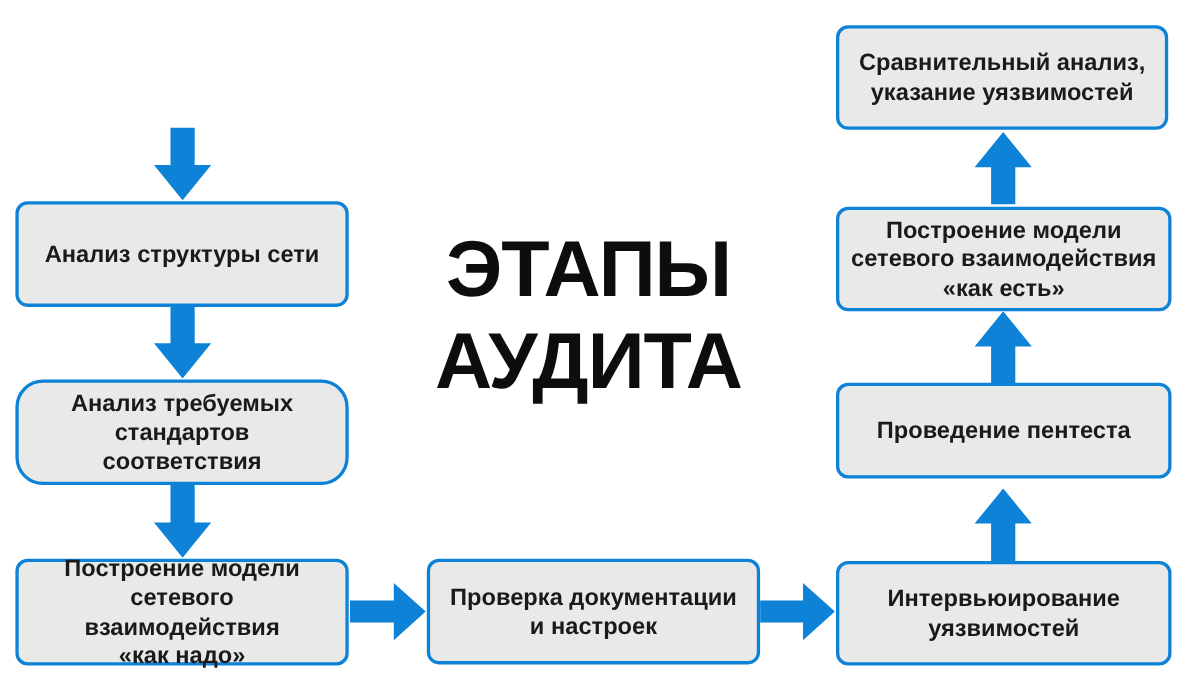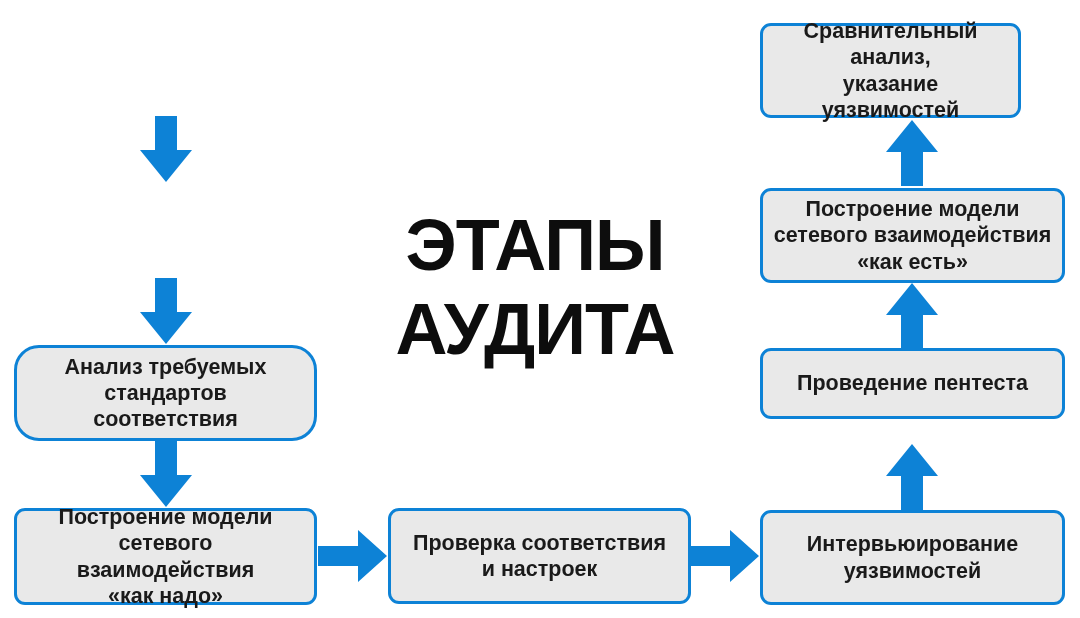--- a/index.html
+++ b/index.html
@@ -57,20 +57,23 @@
 
 <div class="canvas">
 
 
   <div class="arrow" style="left:140px; top:116px;">
     <svg width="52" height="66" viewBox="0 0 52 66">
       <polygon points="15,0 37,0 37,34 52,34 26,66 0,34 15,34" fill="#0d82d6"></polygon>
     </svg>
   </div>
 
+  <div class="step-box" style="left:14px; top:183px; width:303px; height:96px;">
+    <div class="step-label">Анализ структуры сети</div>
+  </div>
 
   <div class="arrow" style="left:140px; top:278px;">
     <svg width="52" height="66" viewBox="0 0 52 66">
       <polygon points="15,0 37,0 37,34 52,34 26,66 0,34 15,34" fill="#0d82d6"></polygon>
     </svg>
   </div>
 
   <div class="step-box" style="left:14px; top:345px; width:303px; height:96px;border-radius:25px;">
     <div class="step-label">Анализ требуемых
 стандартов
@@ -89,42 +92,42 @@
 «как надо»</div>
   </div>
 
   <div class="arrow" style="left:318px; top:530px;">
     <svg width="69" height="52" viewBox="0 0 69 52">
       <polygon points="0,16 40,16 40,0 69,26 40,52 40,36 0,36" fill="#0d82d6"></polygon>
     </svg>
   </div>
 
   <div class="step-box" style="left:388px; top:508px; width:303px; height:96px;">
-    <div class="step-label">Проверка соответствия
+    <div class="step-label">Проверка документации
 и настроек</div>
   </div>
 
   <div class="arrow" style="left:691px; top:530px;">
     <svg width="68" height="52" viewBox="0 0 68 52">
       <polygon points="0,16 39,16 39,0 68,26 39,52 39,36 0,36" fill="#0d82d6"></polygon>
     </svg>
   </div>
 
   <div class="step-box" style="left:760px; top:510px; width:305px; height:95px;">
     <div class="step-label">Интервьюирование
 уязвимостей</div>
   </div>
 
   <div class="arrow" style="left:886px; top:444px;">
     <svg width="52" height="66" viewBox="0 0 52 66">
       <polygon points="15,66 37,66 37,32 52,32 26,0 0,32 15,32" fill="#0d82d6"></polygon>
     </svg>
   </div>
 
-  <div class="step-box" style="left:760px; top:348px; width:305px; height:71px;text-align:center;">
+  <div class="step-box" style="left:760px; top:348px; width:305px; height:87px;text-align:center;">
     <div class="step-label">Проведение пентеста</div>
   </div>
 
   <div class="arrow" style="left:886px; top:283px;">
     <svg width="52" height="66" viewBox="0 0 52 66">
       <polygon points="15,66 37,66 37,32 52,32 26,0 0,32 15,32" fill="#0d82d6"></polygon>
     </svg>
   </div>
 
   <div class="step-box" style="left:760px; top:188px; width:305px; height:95px;">
@@ -132,21 +135,21 @@
 сетевого взаимодействия
 «как есть»</div>
   </div>
 
   <div class="arrow" style="left:886px; top:120px;">
     <svg width="52" height="66" viewBox="0 0 52 66">
       <polygon points="15,66 37,66 37,32 52,32 26,0 0,32 15,32" fill="#0d82d6"></polygon>
     </svg>
   </div>
 
-  <div class="step-box" style="left:760px; top:23px; width:261px; height:95px;">
+  <div class="step-box" style="left:760px; top:23px; width:302px; height:95px;">
     <div class="step-label">Сравнительный анализ,
 указание уязвимостей</div>
   </div>
 
   <div class="diagram-title">ЭТАПЫ
 АУДИТА</div>
 
 </div>
 
 </body></html>

